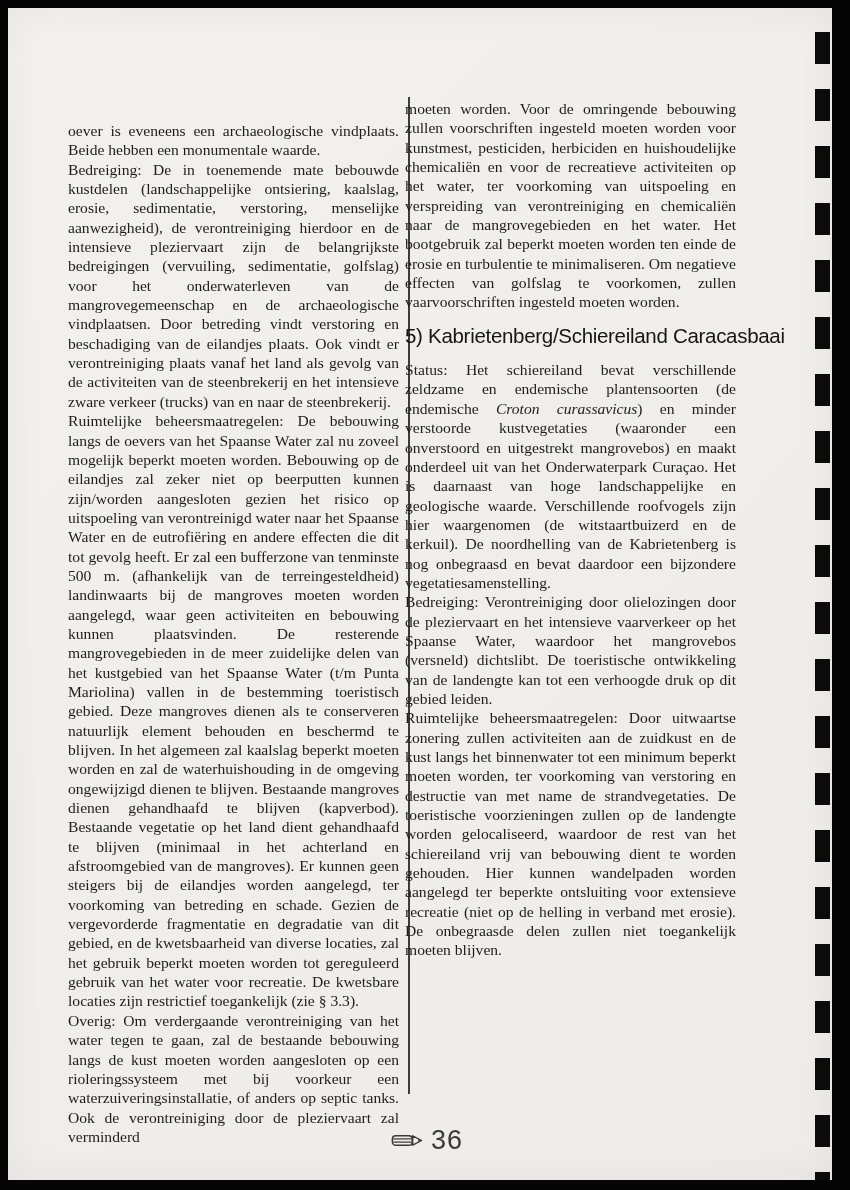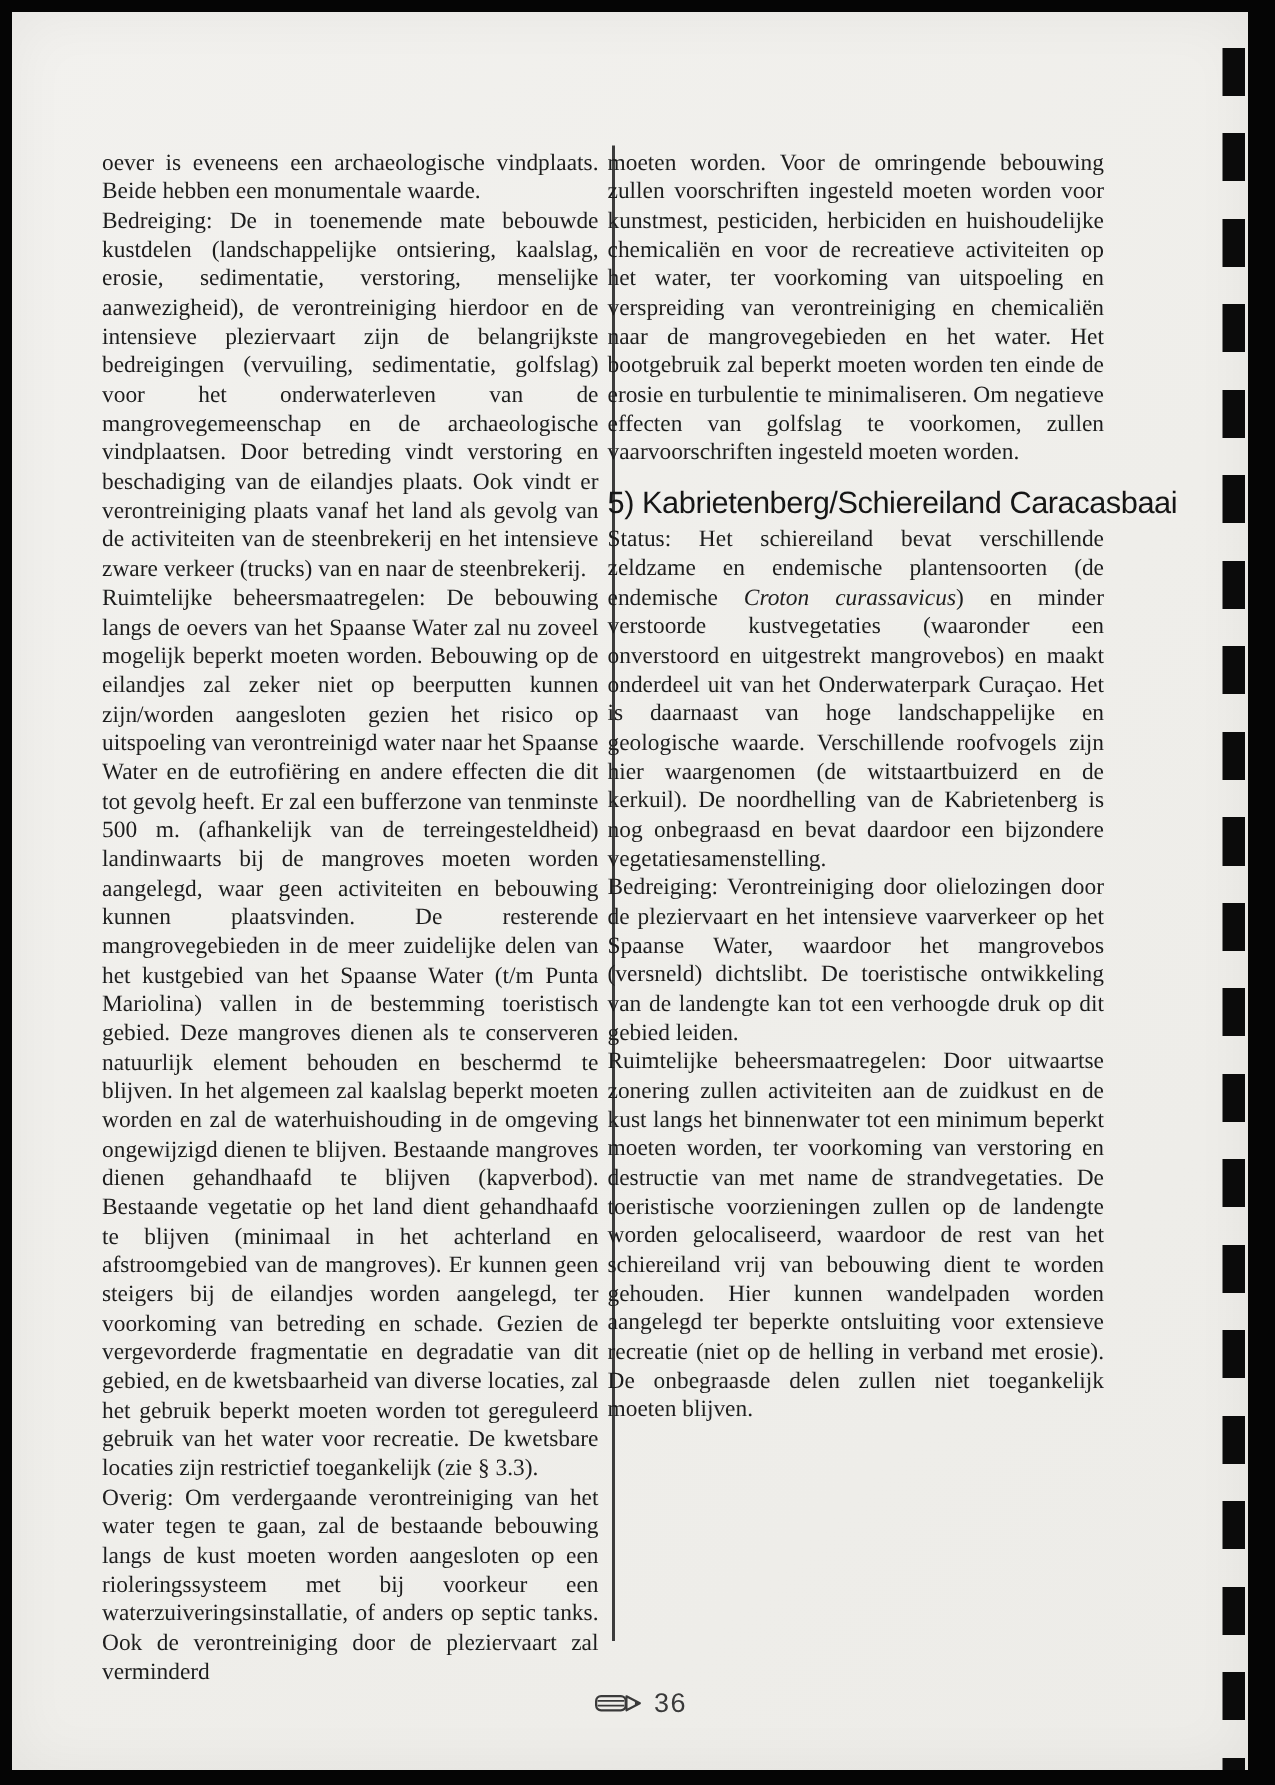--- a/index.html
+++ b/index.html
@@ -19,32 +19,32 @@
   }
   .col {
     position: absolute;
     top: 91px;
     width: 331px;
     font-size: 15.6px;
     line-height: 19.35px;
     color: #1d1d1d;
     text-align: justify;
   }
-  .col-left  { left: 60px; }
+  .col-left  { left: 60px; margin-top: 22px; }
   .col-right { left: 397px; }
   .col p { margin: 0; }
   .col p b { font-weight: normal; }
   .col p i { font-style: italic; }
   .section-heading {
     font-family: "Liberation Sans", sans-serif;
     font-weight: 400;
     font-size: 20.5px;
     letter-spacing: -0.3px;
     color: #161616;
-    margin: 14px 0 5px 0;
+    margin: 14px 0 15px 0;
     text-align: left;
     white-space: nowrap;
   }
   .divider {
     position: absolute;
     left: 400px; top: 89px;
     width: 2px; height: 997px;
     background: #3c3c3c;
   }
   .binding-marks {
@@ -65,21 +65,21 @@
     color: #333;
   }
   .footer-inner {
     display: inline-flex;
     align-items: center;
     gap: 8px;
     margin-left: 14px;
   }
   .page-number {
     font-family: "Liberation Sans", sans-serif;
-    font-size: 18px;
+    font-size: 27px;
     color: #3a3a3a;
     letter-spacing: 1px;
   }
   .pencil-icon svg { display: block; }
 </style>
 </head>
 <body>
 
 <div class="page">
 

